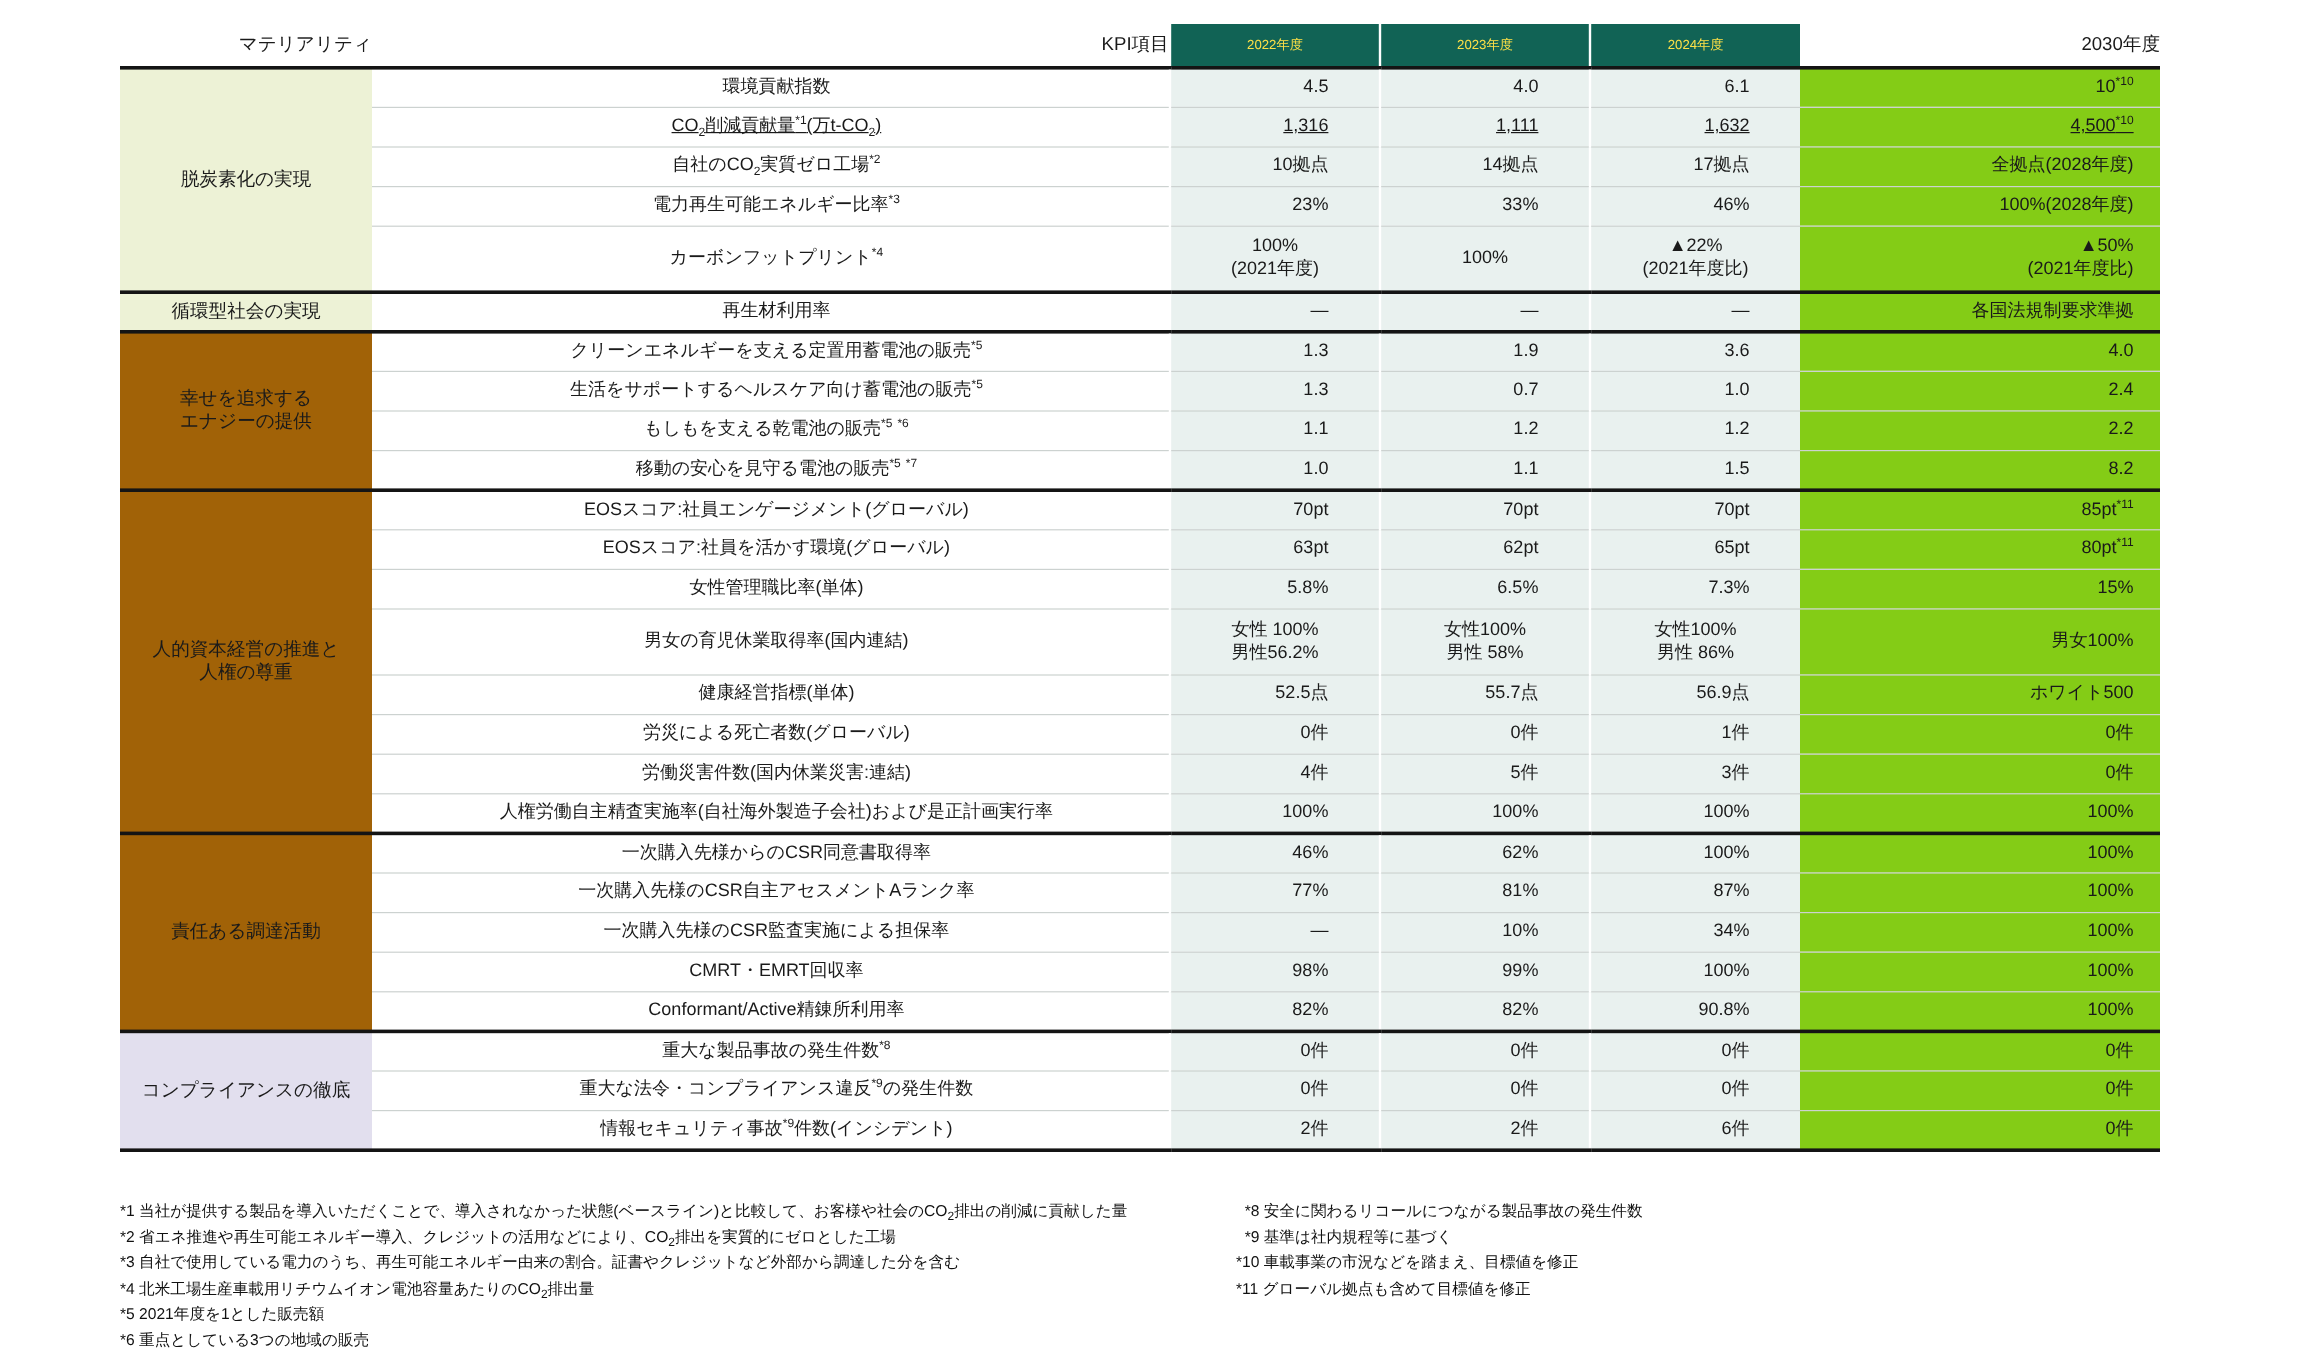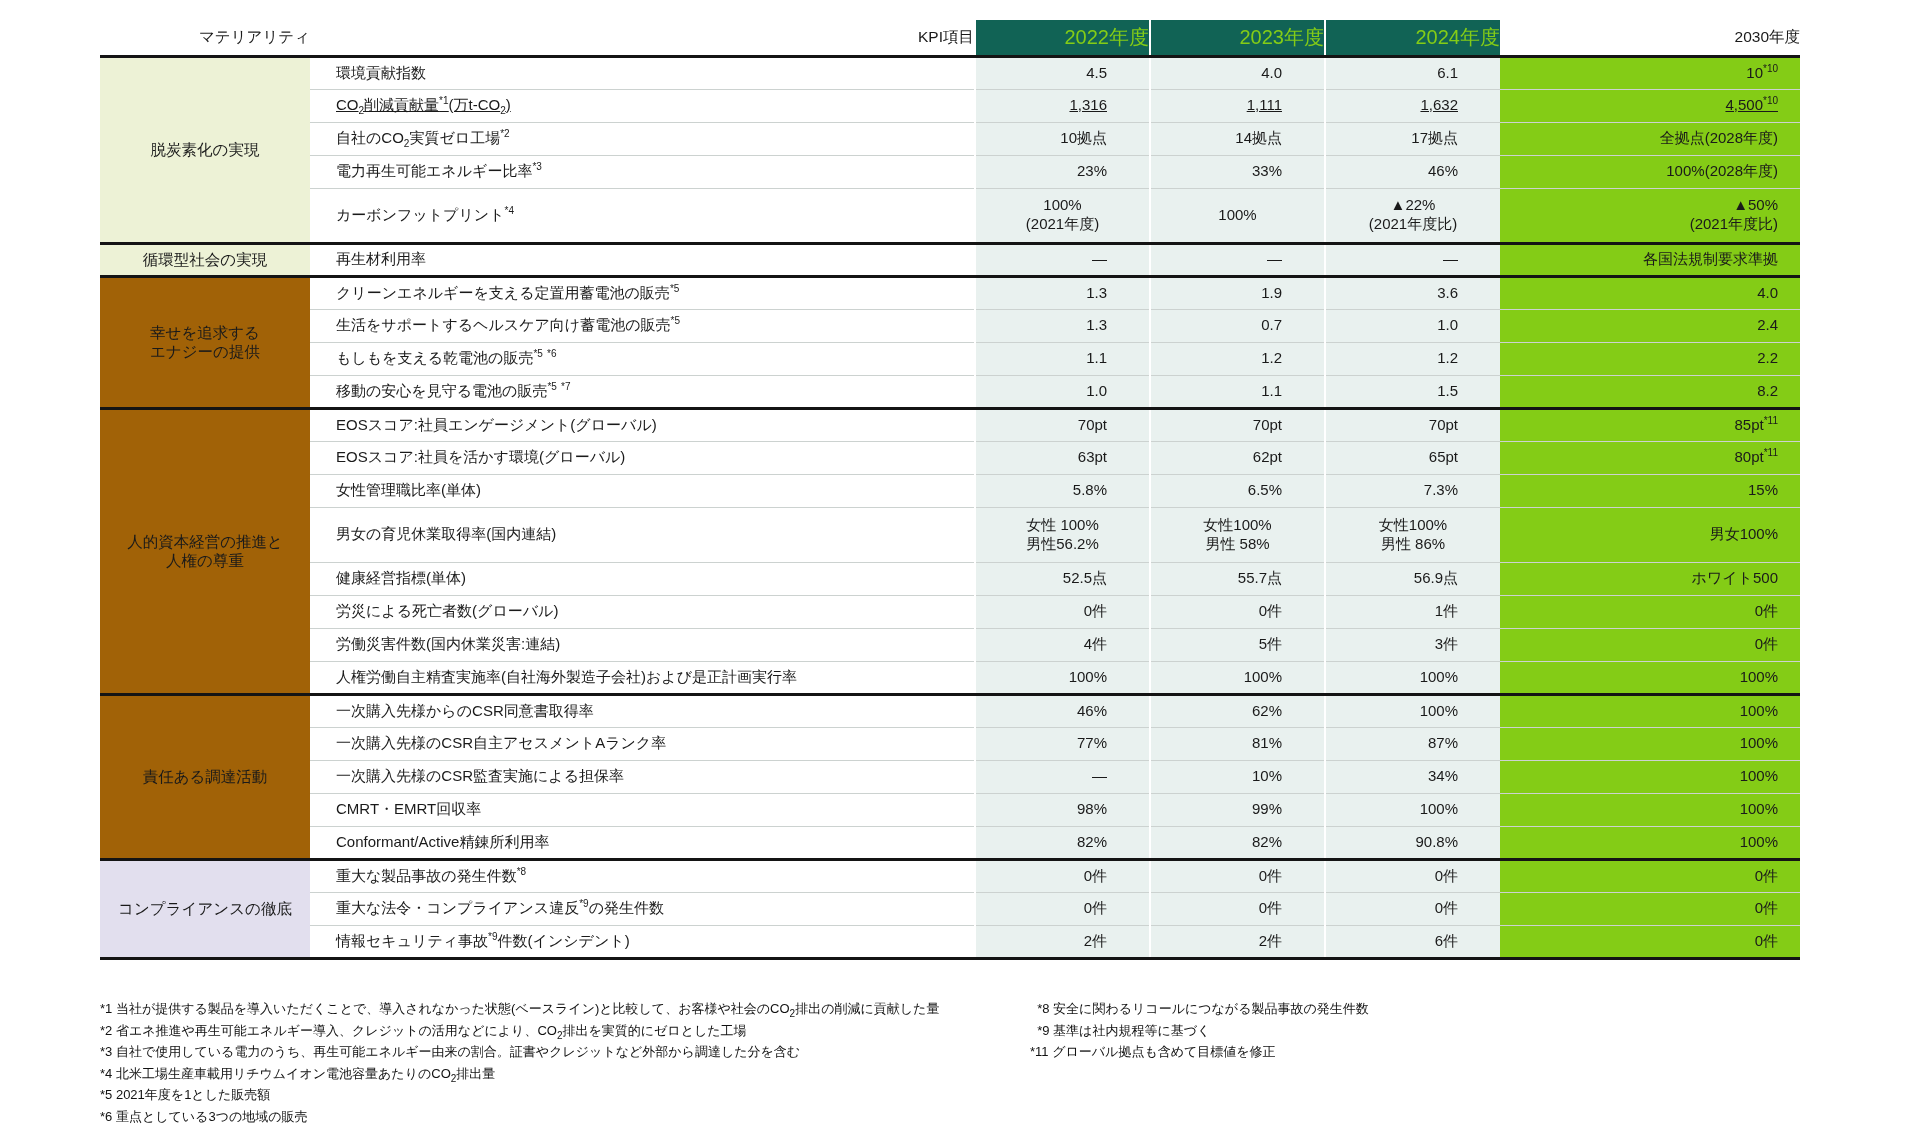--- a/index.html
+++ b/index.html
@@ -8,29 +8,29 @@
 
   table.kpi-table{position:absolute;left:100px;top:20px;width:1700px;
         border-collapse:collapse;table-layout:fixed;}
   col.c-mat{width:210px;} col.c-kpi{width:665px;}
   col.c-y{width:175px;} col.c-target{width:300px;}
 
   th{font-weight:normal;padding:0;}
   tr.head-row{height:36px;}
   th.mat-h,th.kpi-h,th.target-h{font-size:15.5px;text-align:right;vertical-align:middle;
         border-bottom:3px solid #141414;background:#ffffff;}
-  th.year-h{font-size:20px;color:#84cc16;background:#116355;text-align:right;
+  th.year-h{font-size:11px;color:#fde047;background:#116355;text-align:center;
         vertical-align:middle;border-left:2px solid #ffffff;border-bottom:3px solid #141414;}
 
   td{padding:0;vertical-align:middle;font-size:15px;line-height:1.25;}
   td.mat{text-align:center;font-size:15.5px;border-bottom:3px solid #141414;}
   td.mat.green{background:#edf2d6;}
   td.mat.cream{background:#a16207;}
   td.mat.purple{background:#e2dfee;}
-  td.kpi{text-align:left;padding-left:26px;background:#ffffff;}
+  td.kpi{text-align:center;padding-left:10px;background:#ffffff;}
   td.val{background:#e9f1ef;text-align:right;padding-right:42px;border-left:2px solid #ffffff;}
   td.val.center{text-align:center;padding-right:0;}
   td.target{background:#84cc16;text-align:right;padding-right:22px;}
 
   tr.data-row td.kpi,tr.data-row td.val,tr.data-row td.target{border-bottom:1px solid #ccd2d0;}
   tr.sec-end td.kpi,tr.sec-end td.val,tr.sec-end td.target{border-bottom:3px solid #141414;}
 
   sup{font-size:10px;vertical-align:super;line-height:0;}
   sub{font-size:10px;vertical-align:sub;line-height:0;}
 
@@ -259,16 +259,17 @@
       <div class="fn-line">*1 当社が提供する製品を導入いただくことで、導入されなかった状態(ベースライン)と比較して、お客様や社会のCO<sub>2</sub>排出の削減に貢献した量</div>
       <div class="fn-line">*2 省エネ推進や再生可能エネルギー導入、クレジットの活用などにより、CO<sub>2</sub>排出を実質的にゼロとした工場</div>
       <div class="fn-line">*3 自社で使用している電力のうち、再生可能エネルギー由来の割合。証書やクレジットなど外部から調達した分を含む</div>
       <div class="fn-line">*4 北米工場生産車載用リチウムイオン電池容量あたりのCO<sub>2</sub>排出量</div>
       <div class="fn-line">*5 2021年度を1とした販売額</div>
       <div class="fn-line">*6 重点としている3つの地域の販売</div>
     </div>
   <div class="footnotes right" id="fn-right">
       <div class="fn-line">&nbsp;&nbsp;*8 安全に関わるリコールにつながる製品事故の発生件数</div>
       <div class="fn-line">&nbsp;&nbsp;*9 基準は社内規程等に基づく</div>
+      <div class="fn-line">*10 車載事業の市況などを踏まえ、目標値を修正</div>
       <div class="fn-line">*11 グローバル拠点も含めて目標値を修正</div>
     </div>
 
 </div>
 
 </body></html>

